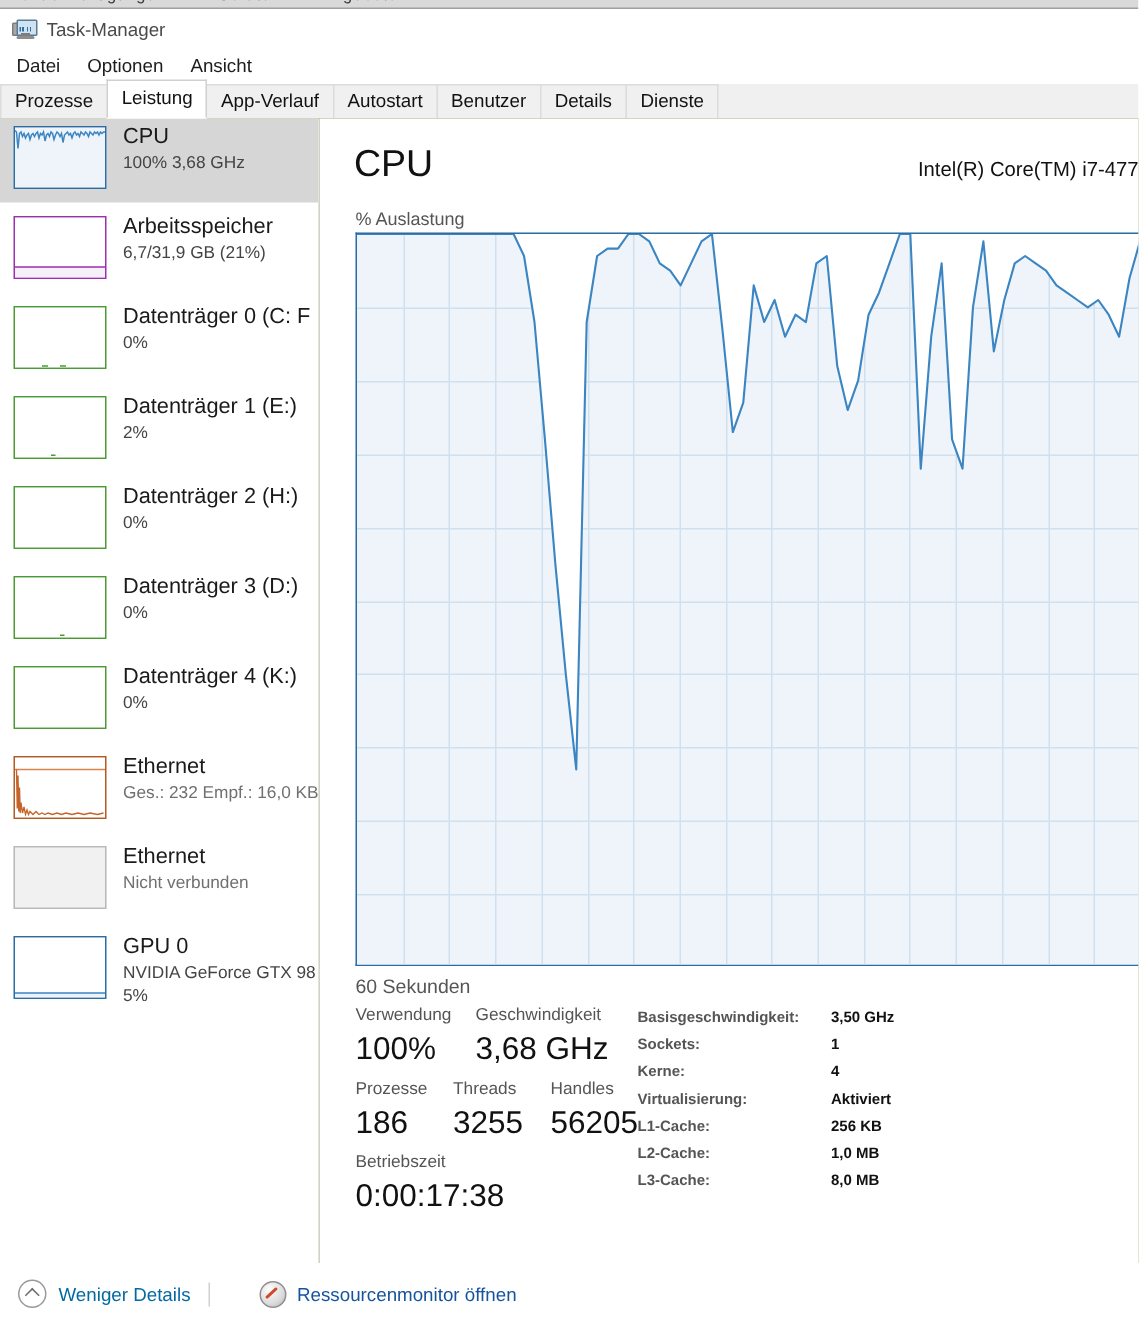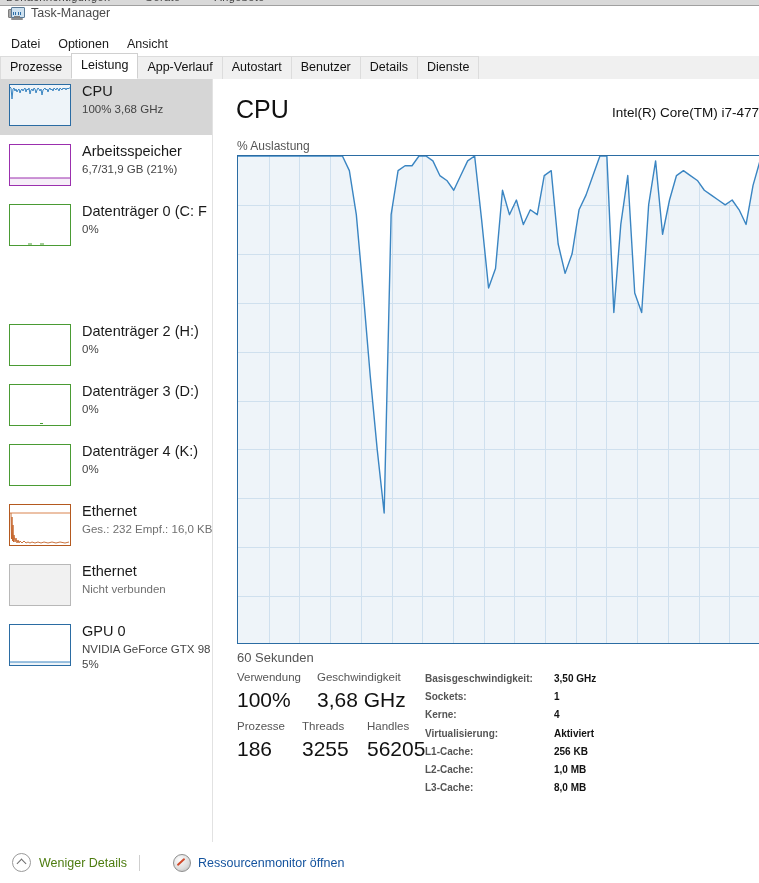--- a/index.html
+++ b/index.html
@@ -28,21 +28,21 @@
   }
   .desktop-strip .ghost span { margin-right:34px; }
   .strip-line {
     position:absolute; left:0; top:5px; width:759px; height:1px; background:#a0a0a0;
   }
 
   
   .titlebar {
     position:absolute; left:0; top:6px; width:759px; height:28px;
     background:#ffffff;
-    display:flex; align-items:flex-start;
+    display:flex; align-items:center;
   }
   .tm-icon {
     width:16px; height:16px; margin-left:8px; margin-right:7px;
     position:relative; flex:0 0 auto;
   }
   .tm-icon .mon {
     position:absolute; left:3px; top:1px; width:12px; height:9px;
     border:1px solid #5a7a96; background:#cfe2f0; border-radius:1px;
   }
   .tm-icon .mon:after{
@@ -176,21 +176,21 @@
   .less-details { display:flex; align-items:center; margin-left:12px; cursor:default; }
   .chev-circle {
     width:17px; height:17px; border-radius:50%; border:1px solid #9a9a9a;
     position:relative; margin-right:8px;
   }
   .chev-circle:after {
     content:""; position:absolute; left:4.5px; top:6px;
     width:6px; height:6px; border-left:1.4px solid #6d6d6d; border-top:1.4px solid #6d6d6d;
     transform:rotate(45deg);
   }
-  .less-lab { font-size:12.5px; color:#4d7c0f; }
+  .less-lab { font-size:12.5px; color:#0369a1; }
   .sep-bar { width:1px; height:16px; background:#cfcfcf; margin:0 11px 0 12px; }
   .resmon { display:flex; align-items:center; cursor:pointer;padding-left:22px; }
   .resmon-icon {
     width:16px; height:16px; border-radius:50%;
     background:radial-gradient(circle at 35% 30%,#fdfdfd 0%,#dcdcdc 60%,#b4b4b4 100%);
     border:1px solid #8e8e8e; position:relative; margin-right:7px;
   }
   .resmon-icon:after{
     content:""; position:absolute; left:2px; top:6.5px; width:10px; height:2px;
     background:#d04a2c; transform:rotate(-42deg); border-radius:1px;
@@ -271,20 +271,32 @@
               <line x1="18" y1="39" x2="22" y2="39" stroke="#4a9b34" stroke-width="1"></line>
               <line x1="30" y1="39" x2="34" y2="39" stroke="#4a9b34" stroke-width="1"></line>
             </svg>
         </div>
         <div class="side-txt">
           <div class="side-title">Datenträger 0 (C: F</div>
           <div class="side-sub">0%</div>
         </div>
       </div>
 
+      <div class="side-item" style="top:180px">
+        <div class="thumb" style="border:1px solid #4a9b34">
+          <svg viewBox="0 0 60 40" preserveAspectRatio="none">
+              <rect width="60" height="40" fill="#fff"></rect>
+              <line x1="24" y1="38.5" x2="27" y2="38.5" stroke="#4a9b34" stroke-width="1"></line>
+            </svg>
+        </div>
+        <div class="side-txt">
+          <div class="side-title">Datenträger 1 (E:)</div>
+          <div class="side-sub">2%</div>
+        </div>
+      </div>
 
       <div class="side-item" style="top:240px">
         <div class="thumb" style="border:1px solid #4a9b34">
           <svg viewBox="0 0 60 40" preserveAspectRatio="none">
               <rect width="60" height="40" fill="#fff"></rect>
             </svg>
         </div>
         <div class="side-txt">
           <div class="side-title">Datenträger 2 (H:)</div>
           <div class="side-sub">0%</div>
@@ -418,20 +430,26 @@
           </div>
           <div class="stat-col" style="width:65px">
             <div class="stat-lab">Threads</div>
             <div class="stat-val">3255</div>
           </div>
           <div class="stat-col">
             <div class="stat-lab">Handles</div>
             <div class="stat-val">56205</div>
           </div>
         </div>
+        <div class="stat-row" style="margin-top:4px">
+          <div class="stat-col">
+            <div class="stat-lab">Betriebszeit</div>
+            <div class="stat-val">0:00:17:38</div>
+          </div>
+        </div>
       </div>
 
       <div class="specs">
         <div class="spec-row">
           <div class="spec-key">Basisgeschwindigkeit:</div>
           <div class="spec-val">3,50 GHz</div>
         </div>
         <div class="spec-row">
           <div class="spec-key">Sockets:</div>
           <div class="spec-val">1</div>

